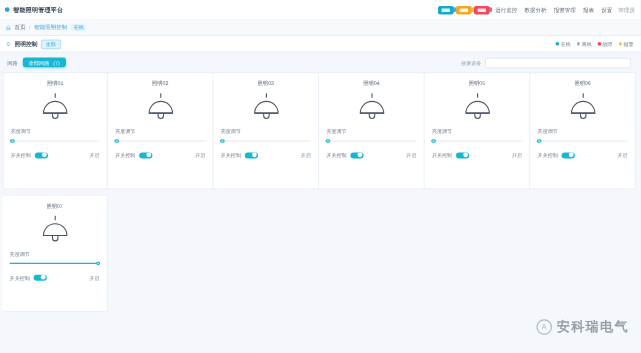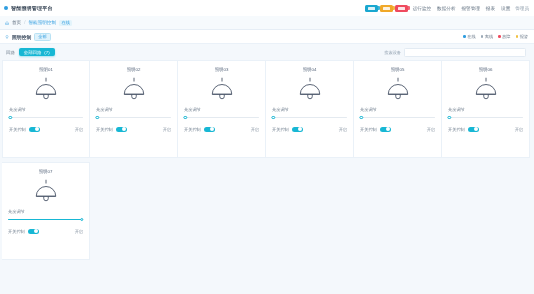--- a/index.html
+++ b/index.html
@@ -439,15 +439,19 @@
             <span class="sw">
                 <b></b>
               </span>
             <span class="fr">开启</span>
           </div>
         </div>
       </div>
 
     </div>
 
+    <div class="wm">
+      <span class="wm-mark">A</span>
+      <span class="wm-txt">安科瑞电气</span>
+    </div>
 
   </div>
 </div>
 
 </body></html>

